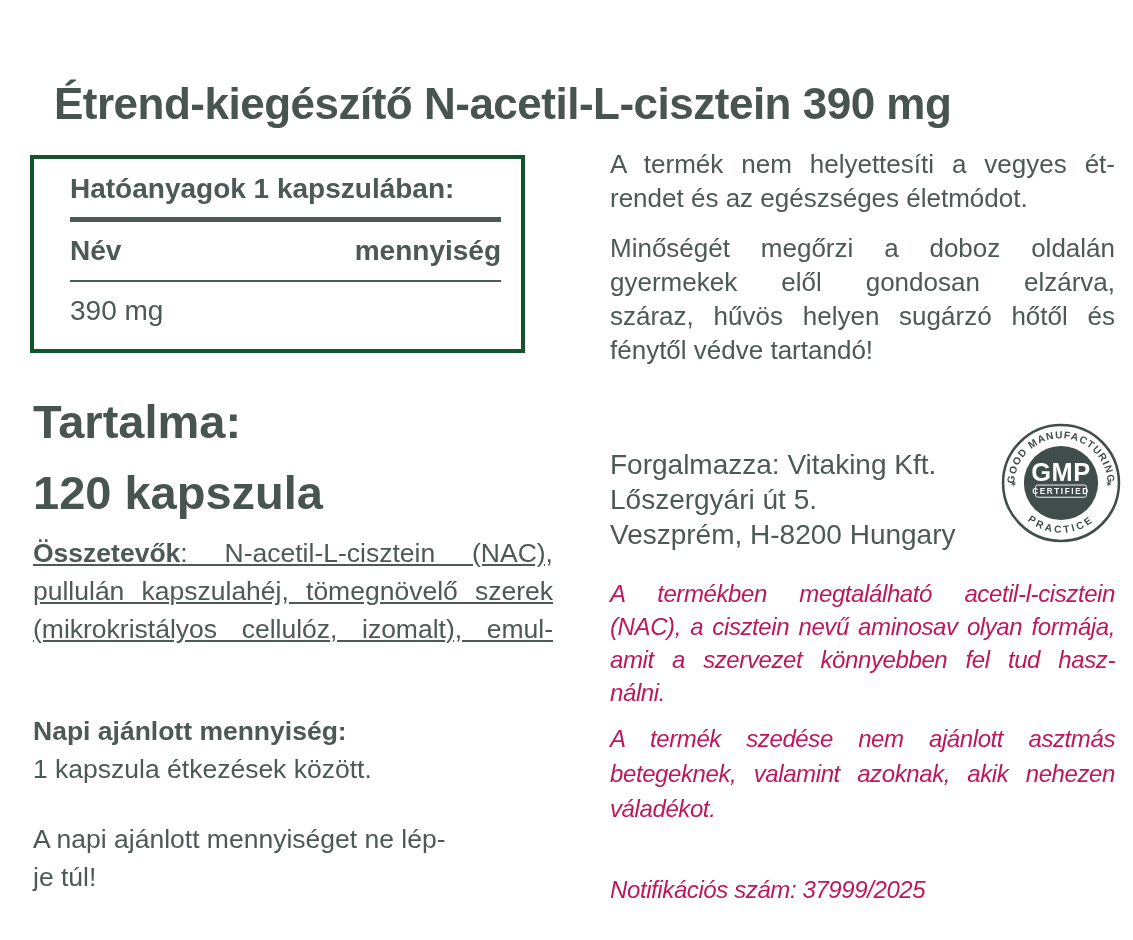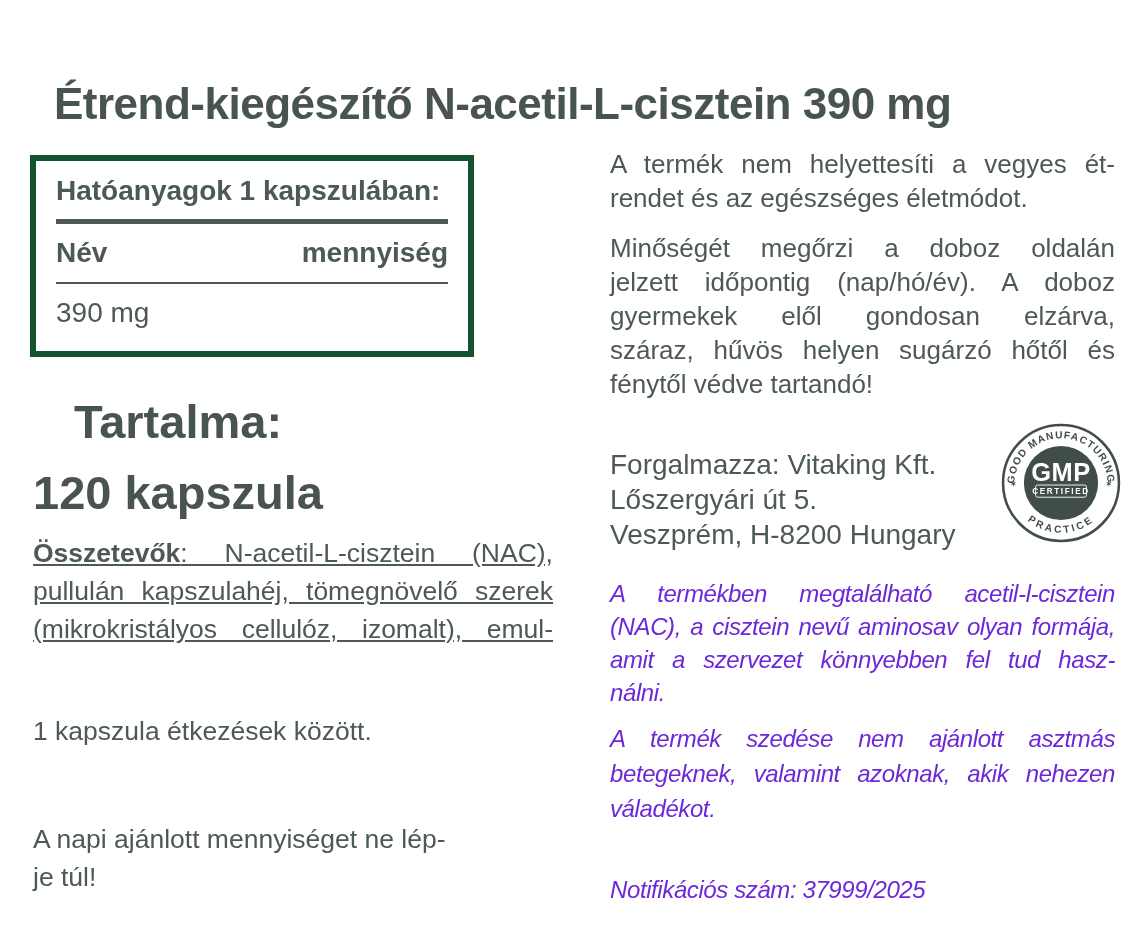--- a/index.html
+++ b/index.html
@@ -7,45 +7,45 @@
     position:relative;width:1133px;height:940px;background:#ffffff;overflow:hidden;
     font-family:"Liberation Sans","DejaVu Sans",sans-serif;color:#4d5956;
   }
   .abs{position:absolute;}
   .title{
     left:46px;top:50px;width:1090px;
     font-size:44px;font-weight:700;letter-spacing:-0.5px;white-space:nowrap;color:#48544f;margin-left:8px;
   }
   
   .ing-table{
-    left:30px;top:155px;width:444px;box-sizing:border-box;
-    border:6px solid #14532d;padding:14px 20px 22px 20px;background:#fff;
+    left:30px;top:155px;width:495px;box-sizing:border-box;
+    border:4px solid #14532d;padding:14px 20px 22px 36px;background:#fff;
   }
   .t-head{font-size:28px;font-weight:700;line-height:32px;}
   .rule{background:#4d5956;}
   .rule.thick{height:5px;margin-top:12px;}
   .rule.thin{height:2px;margin-top:13px;}
   .t-row{display:flex;justify-content:space-between;margin-top:13px;font-size:28px;line-height:32px;align-items:center;}
   .t-row.bold{font-weight:700;}
   
-  .contents{left:33px;top:386px;font-size:47px;font-weight:700;line-height:71px;color:#48544f;text-align:center;}
+  .contents{left:33px;top:386px;font-size:47px;font-weight:700;line-height:71px;color:#48544f;}
   
   .line{display:block;}
   .just{text-align:justify;text-align-last:justify;}
   .b{font-weight:700;}
   .left-par{left:33px;width:520px;font-size:26.5px;line-height:38px;}
   .ingredients{top:534px;text-decoration:underline;}
   .daily{top:712px;}
   .warning{top:820px;}
   .right-par{left:610px;width:505px;}
   .rp{font-size:26px;line-height:34px;}
   .p1{top:147px;}
   .p2{top:231px;}
   .dist{top:447px;font-size:28px;line-height:35px;width:380px;}
-  .ital{font-style:italic;font-size:24px;letter-spacing:-0.4px;color:#6d28d9;}
+  .ital{font-style:italic;font-size:24px;letter-spacing:-0.4px;color:#be185d;}
   .p4{top:577px;line-height:33px;}
   .p5{top:721px;line-height:35px;}
   .p6{top:873px;line-height:33px;}
   
   .gmp{left:1000px;top:422px;width:122px;height:122px;}
   .gmp .arc-text{font-size:10px;font-weight:700;fill:#414d4b;letter-spacing:1.1px;}
   .gmp .arc-bot{letter-spacing:2.6px;}
   .gmp .gmp-main{font-size:25px;font-weight:700;fill:#ffffff;letter-spacing:0.5px;}
   .gmp .gmp-sub{font-size:8px;font-weight:700;fill:#ffffff;letter-spacing:1.6px;}
   .gmp .star{font-size:9px;fill:#414d4b;}
@@ -77,36 +77,36 @@
 
   <div class="abs left-par ingredients">
     <div class="line just">
       <span class="b">Összetevők</span><span>: N-acetil-L-cisztein (NAC),</span>
     </div>
     <div class="line just">pullulán kapszulahéj, tömegnövelő szerek</div>
     <div class="line just">(mikrokristályos cellulóz, izomalt), emul-</div>
   </div>
 
   <div class="abs left-par daily">
+    <div class="line b">Napi ajánlott mennyiség:</div>
     <div class="line">1 kapszula étkezések között.</div>
   </div>
 
   <div class="abs left-par warning">
     <div class="line">A napi ajánlott mennyiséget ne lép-</div>
     <div class="line">je túl!</div>
   </div>
 
   <div class="abs right-par rp p1">
     <div class="line just">A termék nem helyettesíti a vegyes ét-</div>
     <div class="line">rendet és az egészséges életmódot.</div>
   </div>
 
   <div class="abs right-par rp p2">
     <div class="line just">Minőségét megőrzi a doboz oldalán</div>
-    <div class="line just">jelzett időpontig (nap/hó/év). A doboz</div>
     <div class="line just">gyermekek elől gondosan elzárva,</div>
     <div class="line just">száraz, hűvös helyen sugárzó hőtől és</div>
     <div class="line">fénytől védve tartandó!</div>
   </div>
 
   <div class="abs right-par dist">
     <div class="line">Forgalmazza: Vitaking Kft.</div>
     <div class="line">Lőszergyári út 5.</div>
     <div class="line">Veszprém, H-8200 Hungary</div>
   </div>

